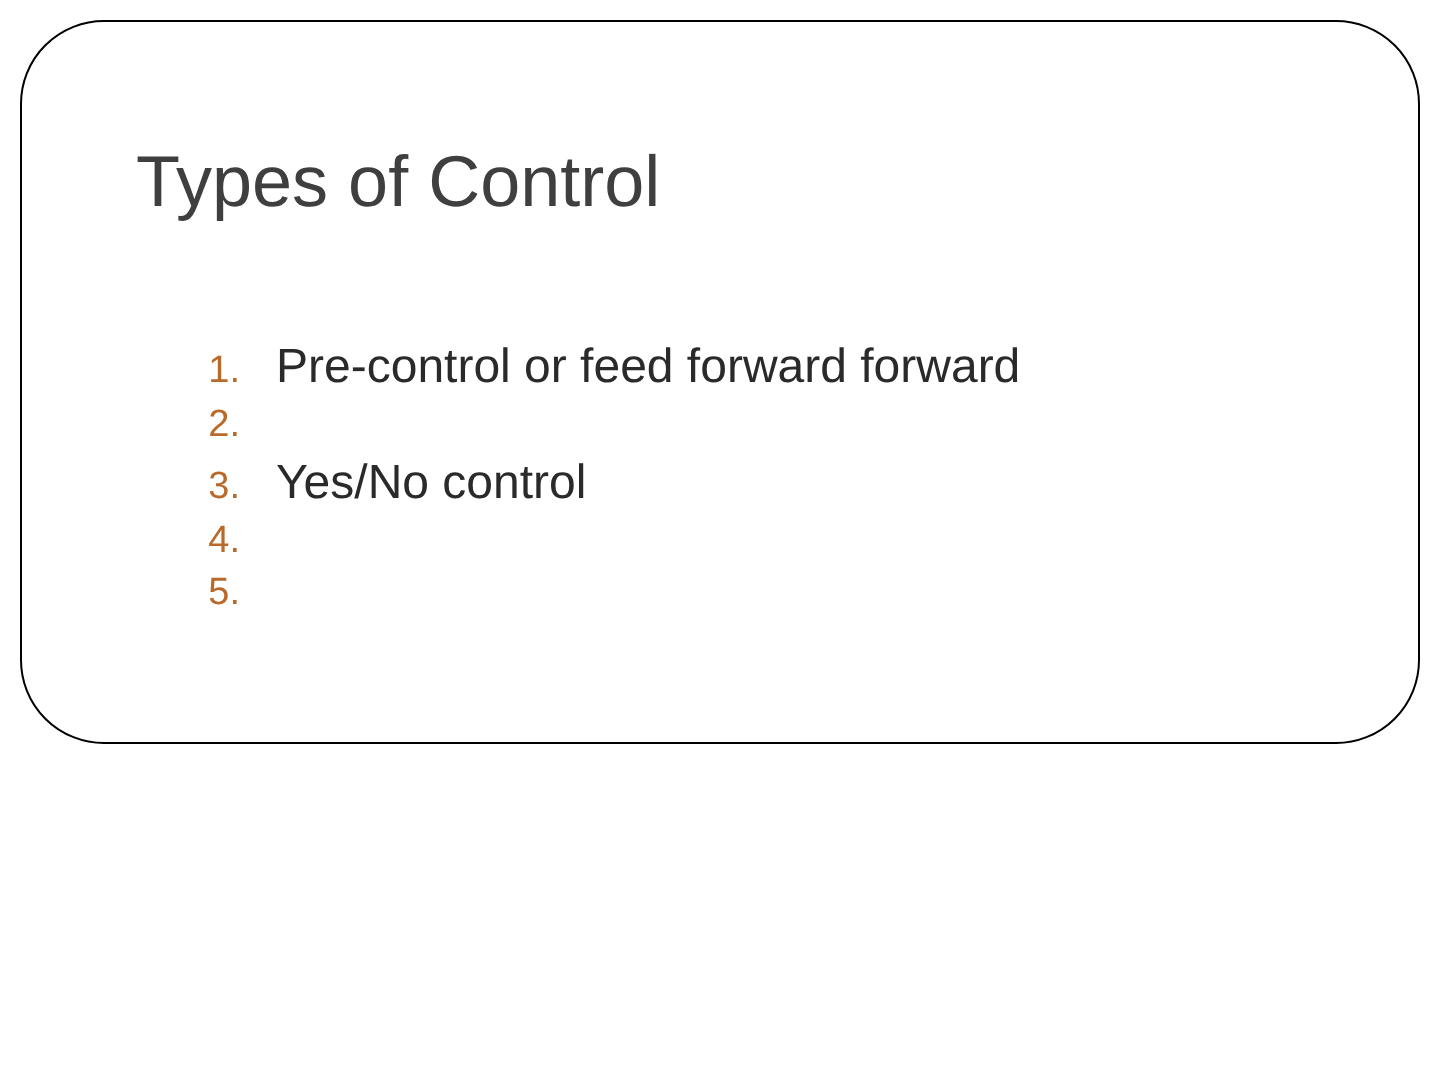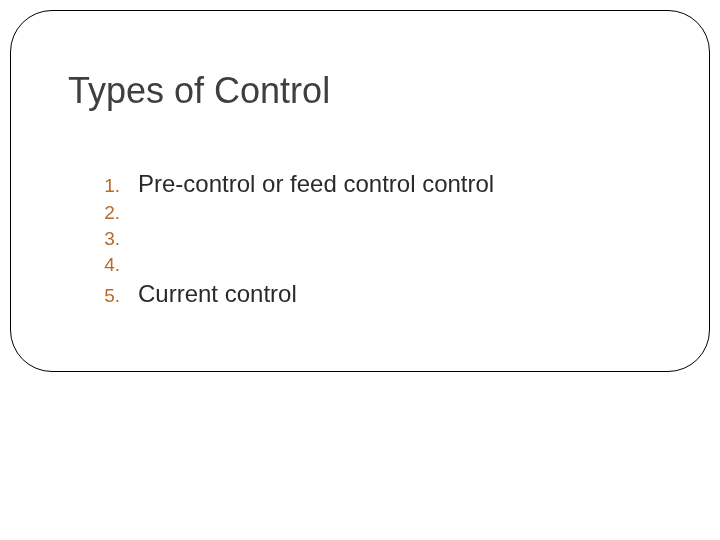--- a/index.html
+++ b/index.html
@@ -65,30 +65,30 @@
 </head>
 <body>
 
 <div class="slide">
   <div class="frame"></div>
   <div class="content">
     <div class="title">Types of Control</div>
     <div class="list">
       <div class="item">
         <span class="num">1.</span>
-        <span class="text">Pre-control or feed control control</span>
+        <span class="text">Pre-control or feed forward forward</span>
       </div>
       <div class="item">
         <span class="num">2.</span>
       </div>
       <div class="item">
         <span class="num">3.</span>
+        <span class="text">Yes/No control</span>
       </div>
       <div class="item">
         <span class="num">4.</span>
       </div>
       <div class="item">
         <span class="num">5.</span>
-        <span class="text">Current control</span>
       </div>
     </div>
   </div>
 </div>
 
 </body></html>

